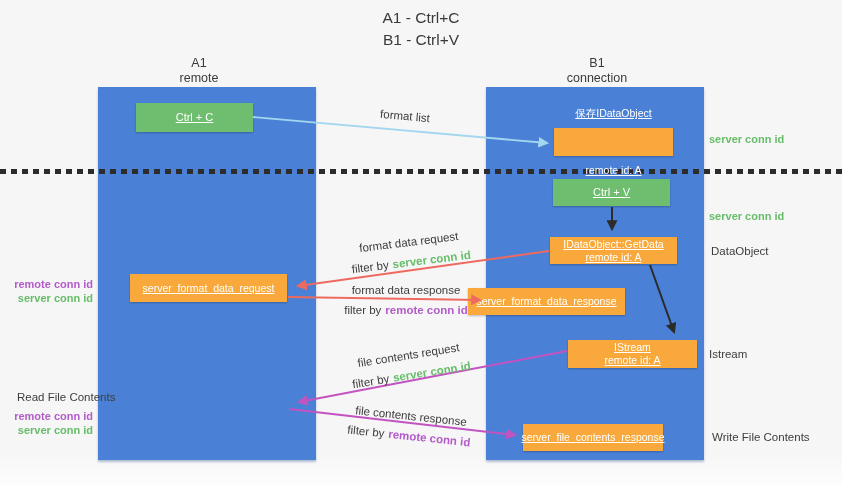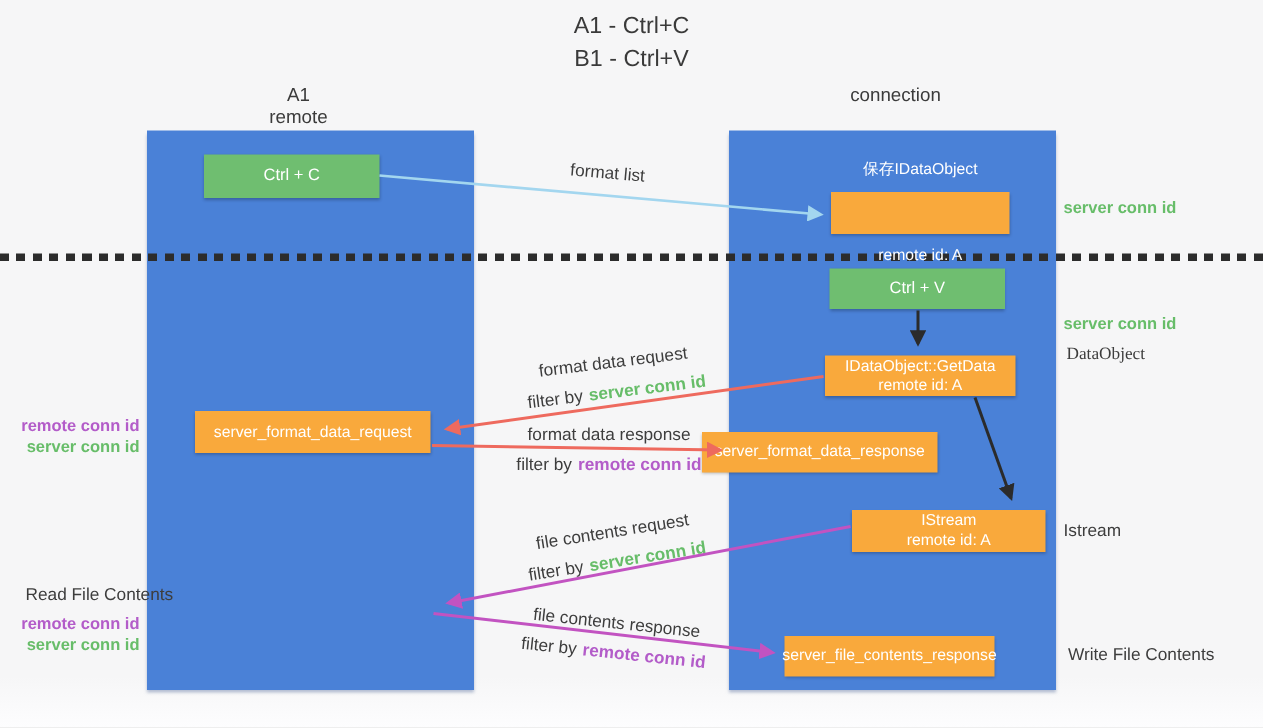--- a/index.html
+++ b/index.html
@@ -8,21 +8,21 @@
     background:linear-gradient(180deg,#f6f6f7 0%,#f6f6f7 93%,#fdfdfe 100%);
     font-family:"Liberation Sans",sans-serif;color:#3b3b3b;
   }
   .title{position:absolute;left:301px;top:7px;width:240px;text-align:center;
     font-size:15.5px;line-height:22px;color:#3a3a3a;}
   .hdr{position:absolute;text-align:center;font-size:12.5px;line-height:15px;color:#3b3b3b;}
   .col{position:absolute;background:#4a81d7;box-shadow:0 2px 2px rgba(110,130,170,.5);}
   .divider{position:absolute;left:0;top:169px;width:842px;height:5px;
     background:repeating-linear-gradient(90deg,#2c2c2c 0 6px,transparent 6px 11px);}
   .box{position:absolute;display:flex;flex-direction:column;align-items:center;justify-content:center;
-    color:#fff;text-align:right;font-size:10.5px;line-height:13px;box-shadow:0 1px 2px rgba(0,0,0,.25);}
+    color:#fff;text-align:right;font-size:10.5px;line-height:13px;box-shadow:0 1px 2px rgba(0,0,0,.25);text-decoration:underline;}
   .green-box{background:#6fbe70;}
   .orange-box{background:#f9a93c;}
   .arrows{position:absolute;left:0;top:0;width:842px;height:485px;}
   .albl{position:absolute;text-align:center;font-size:11.5px;line-height:20px;color:#3d3d3d;
     white-space:nowrap;}
   .side{position:absolute;font-size:11px;font-weight:bold;white-space:nowrap;line-height:13px;}
   .side.plain{font-weight:normal;font-size:11.5px;color:#3d3d3d;}
   .ra{text-align:right;}
   .g{color:#67bd69;}
   .p{color:#b35cc9;}
@@ -36,20 +36,21 @@
   <div class="title">
     <div>A1 - Ctrl+C</div>
     <div>B1 - Ctrl+V</div>
   </div>
 
   <div class="hdr" style="left:129px;top:56px;width:140px;">
     <div>A1</div>
     <div>remote</div>
   </div>
   <div class="hdr" style="left:527px;top:56px;width:140px;">
+    <div>B1</div>
     <div>connection</div>
   </div>
 
   <div class="col" style="left:98px;top:87px;width:218px;height:373px;"></div>
   <div class="col" style="left:486px;top:87px;width:218px;height:373px;"></div>
 
   <div class="divider"></div>
 
   <div class="box green-box" style="left:136px;top:103px;width:117px;height:29px;font-size:11px;">
     <div>Ctrl + C</div>
@@ -136,21 +137,21 @@
 
   <div class="albl" style="left:410px;top:426px;transform:translate(-50%,-50%) rotate(6deg);">
     <div>file contents response</div>
     <div>
       <span class="filter">filter by</span><span class="p" style="font-weight:bold;">remote conn id</span>
     </div>
   </div>
 
   <div class="side g" style="left:709px;top:133px;">server conn id</div>
   <div class="side g" style="left:709px;top:210px;">server conn id</div>
-  <div class="side plain" style="left:711px;top:230px;font-family:Liberation Serif, serif;">DataObject</div>
+  <div class="side plain" style="left:711px;top:245px;">DataObject</div>
   <div class="side plain" style="left:709px;top:348px;">Istream</div>
   <div class="side plain" style="left:712px;top:431px;">Write File Contents</div>
 
   <div class="side p ra" style="left:0;top:278px;width:93px;">remote conn id</div>
   <div class="side g ra" style="left:0;top:292px;width:93px;">server conn id</div>
   <div class="side plain ra" style="left:0;top:391px;width:94px;padding-left:17px;">Read File Contents</div>
   <div class="side p ra" style="left:0;top:410px;width:93px;">remote conn id</div>
   <div class="side g ra" style="left:0;top:424px;width:93px;">server conn id</div>
 
 </div>

